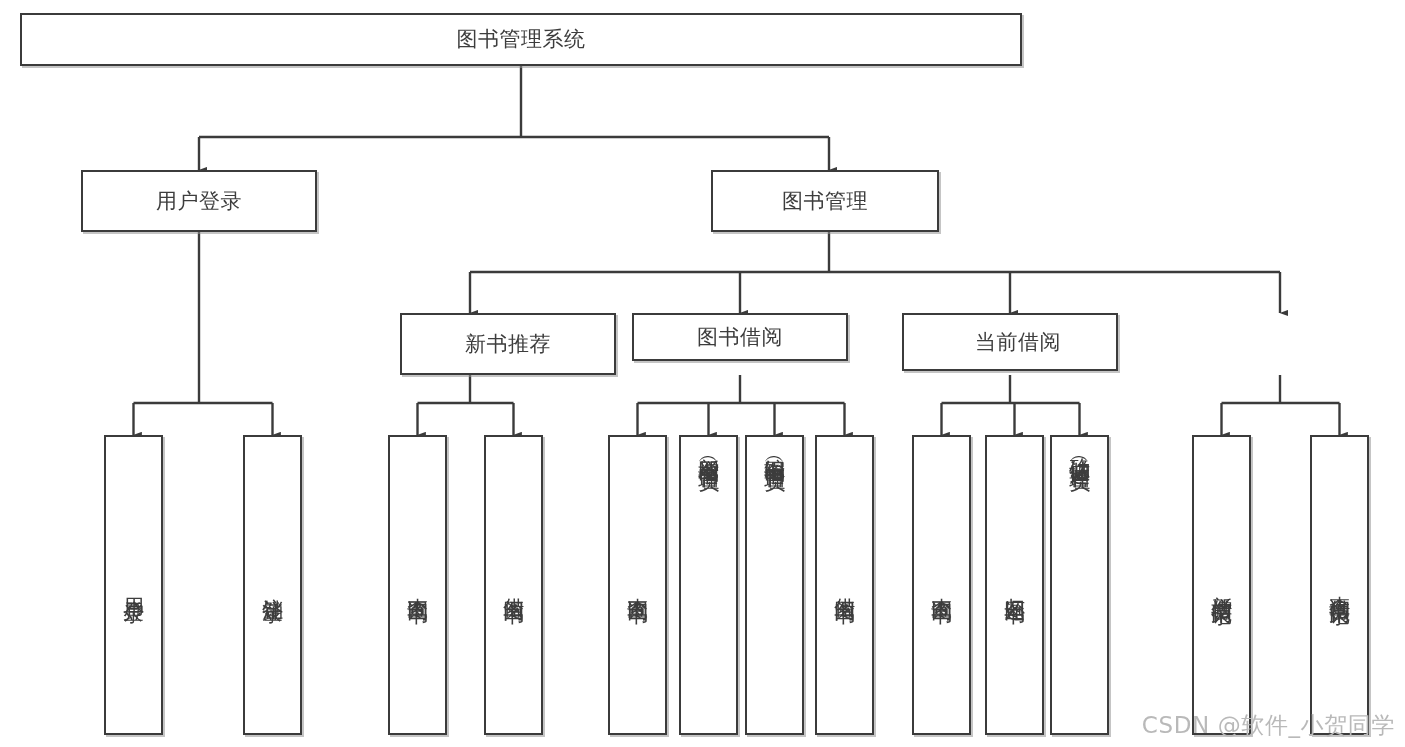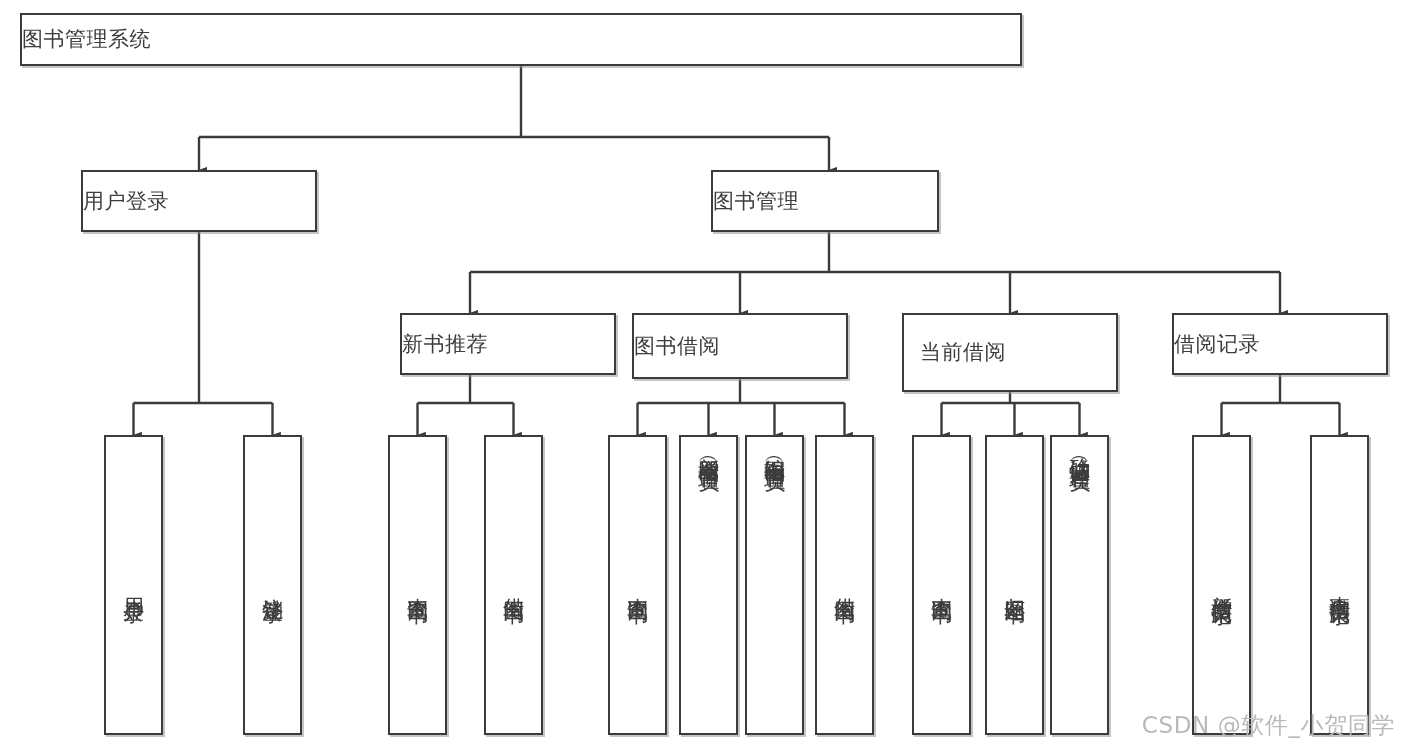--- a/index.html
+++ b/index.html
@@ -28,20 +28,21 @@
     display: block;
   }
   .node-box {
     position: absolute;
     box-sizing: border-box;
     background: #ffffff;
     border: 2px solid #3b3b3b;
     box-shadow: 2px 2px 0 0 rgba(150,150,150,0.55);
     display: flex;
     align-items: center;
+    justify-content: center;
     overflow: hidden;
   }
   .node-label {
     color: #3d3d3d;
     font-size: 21px;
     line-height: 1.18;
     letter-spacing: 0.5px;
     white-space: nowrap;
     text-align: center;
   }
@@ -129,28 +130,25 @@
   <div class="node-box" id="box-user-login" style="left: 81px; top: 170px; width: 236px; height: 62px;">
     <span class="node-label">用户登录</span>
   </div>
   <div class="node-box" id="box-book-management" style="left: 711px; top: 170px; width: 228px; height: 62px;">
     <span class="node-label">图书管理</span>
   </div>
 
   <div class="node-box" id="box-new-book-recommend" style="left: 362px; top: 313px; width: 216px; height: 62px; margin-left: 38px;">
     <span class="node-label">新书推荐</span>
   </div>
-  <div class="node-box" id="box-book-borrow" style="left: 632px; top: 313px; width: 216px; height: 66px;">
+  <div class="node-box" id="box-book-borrow" style="left: 632px; top: 313px; width: 216px; height: 48px;">
     <span class="node-label">图书借阅</span>
   </div>
-  <div class="node-box" id="box-current-borrow" style="left: 902px; top: 313px; width: 216px; height: 79px; padding-left: 16px;">
+  <div class="node-box" id="box-current-borrow" style="left: 902px; top: 313px; width: 216px; height: 58px; padding-left: 16px;">
     <span class="node-label">当前借阅</span>
-  </div>
-  <div class="node-box" id="box-borrow-record" style="left: 1172px; top: 313px; width: 216px; height: 62px;">
-    <span class="node-label">借阅记录</span>
   </div>
 
   <div class="node-box leaf centered" id="box-leaf-user-login" style="left: 104px; top: 435px; width: 59px; height: 300px;">
     <span class="node-label">用户登录</span>
   </div>
   <div class="node-box leaf centered" id="box-leaf-user-logout" style="left: 243px; top: 435px; width: 59px; height: 300px;">
     <span class="node-label">注销登录</span>
   </div>
   <div class="node-box leaf centered" id="box-leaf-query-book-recommend" style="left: 388px; top: 435px; width: 59px; height: 300px;">
     <span class="node-label">查询图书</span>

